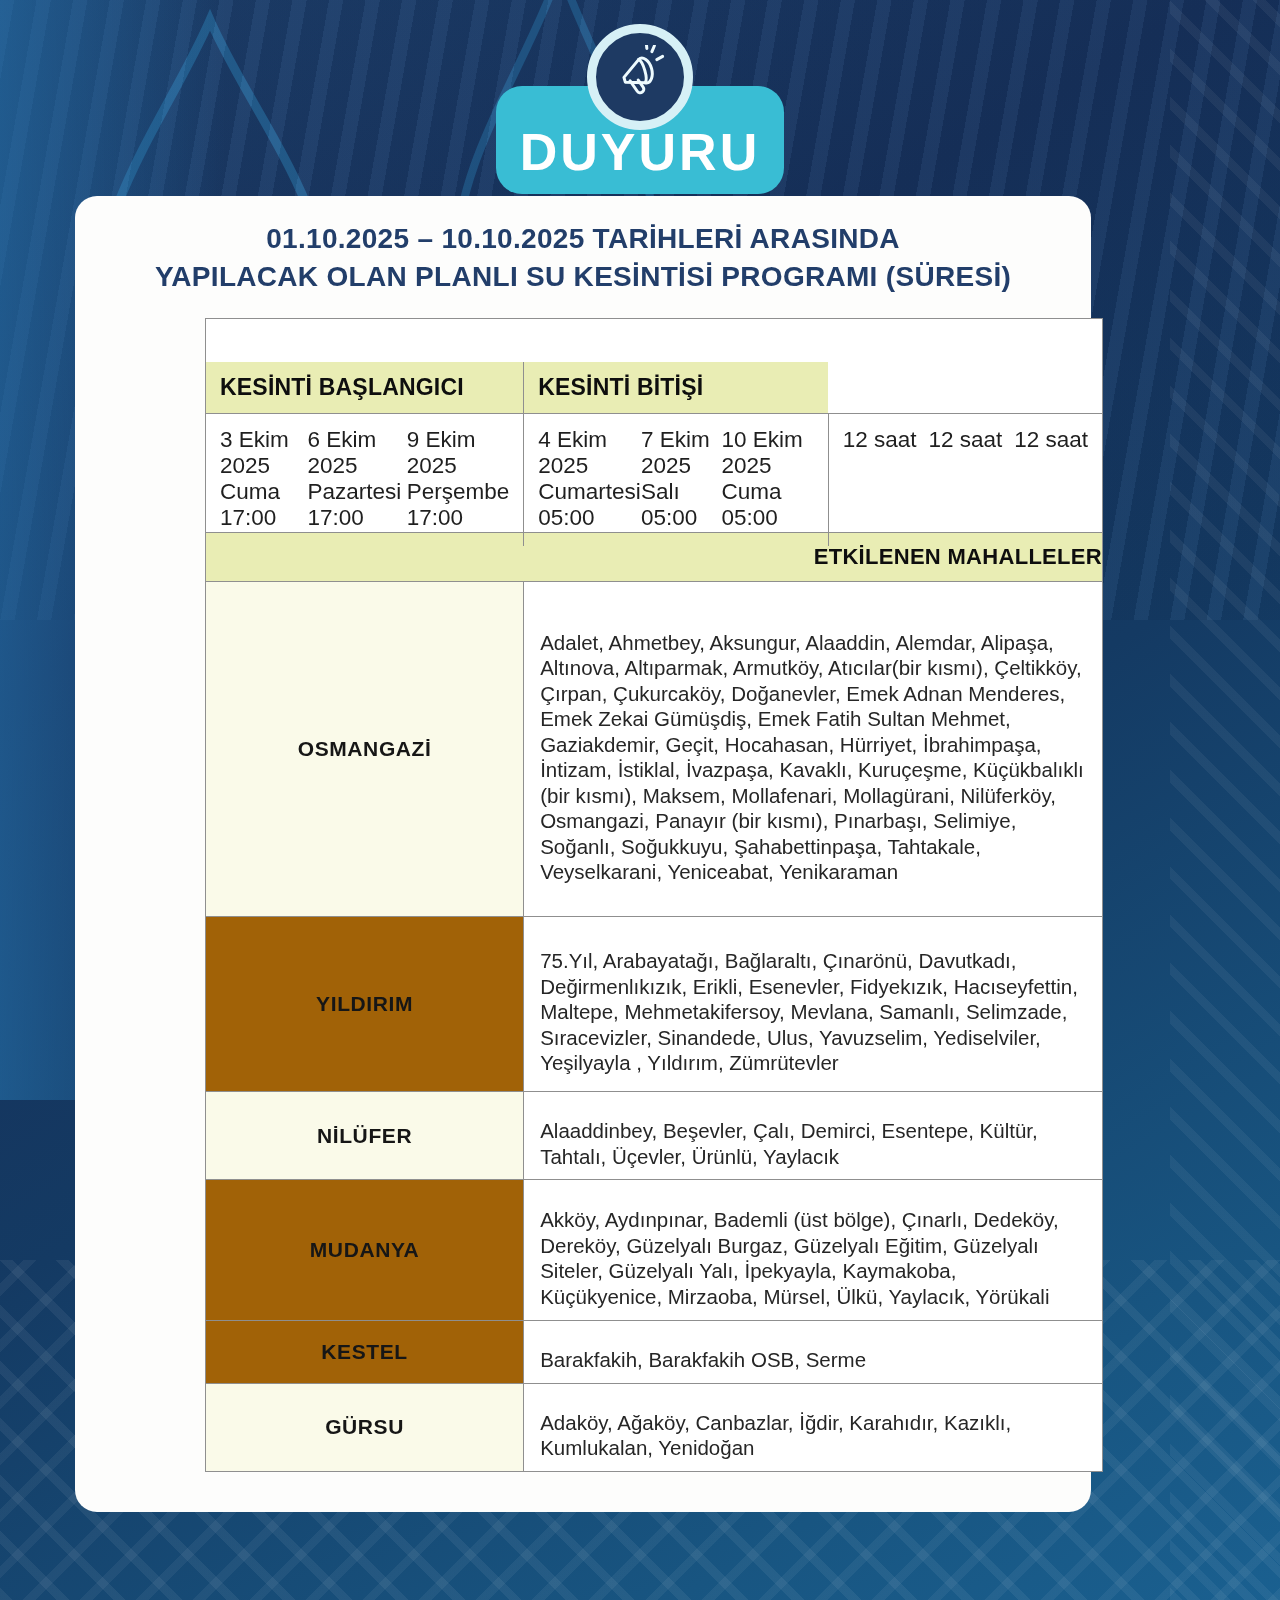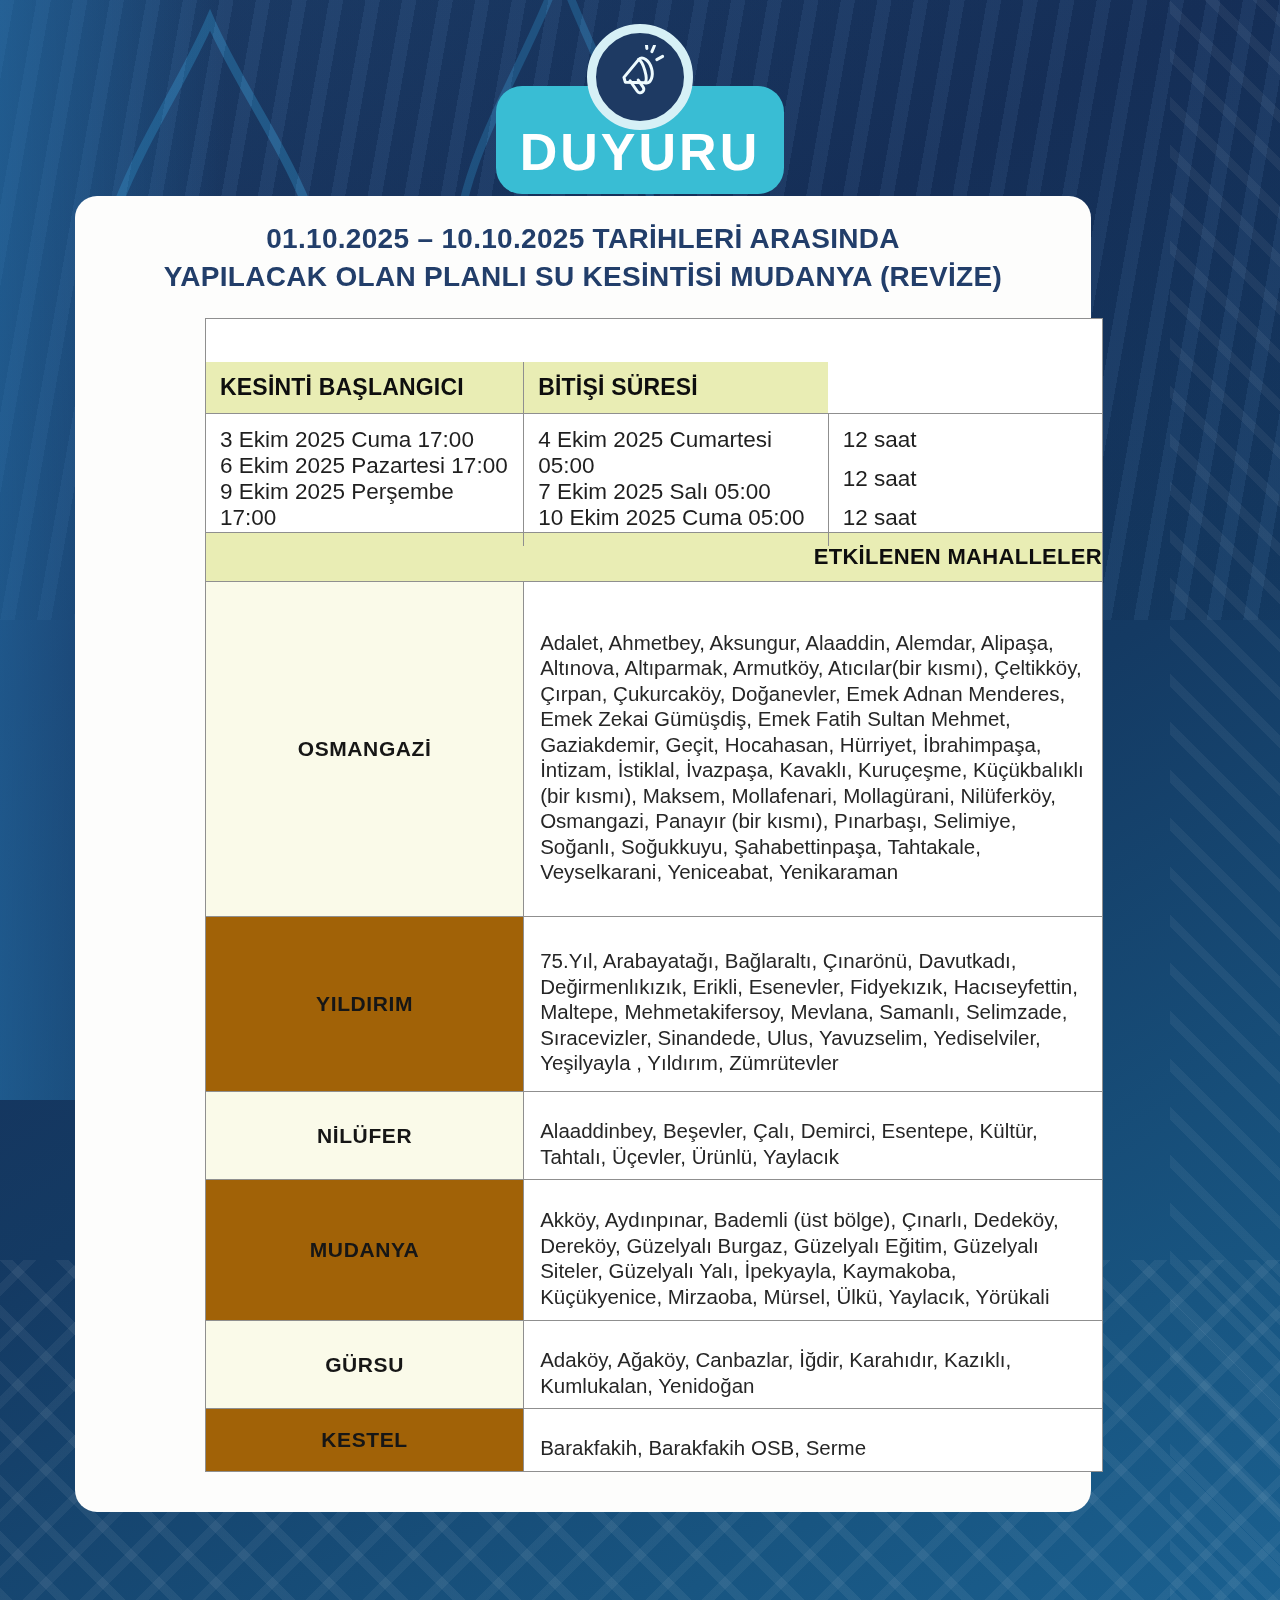--- a/index.html
+++ b/index.html
@@ -66,21 +66,21 @@
   .row{display:grid;grid-template-columns:35.4% 34% 30.6%;}
   .row + .row{border-top:1px solid #8f8f8f;}
   .cell{box-sizing:border-box;}
   .cell + .cell{border-left:1px solid #8f8f8f;}
   .header-row .cell{
     background:#e9edb4;font-weight:800;font-size:23px;color:#0e0e0e;
     padding:12px 14px;letter-spacing:.2px;margin-top:43px;
   }
   .body-row{height:118px;}
   .body-row .cell{
-    display:flex;flex-direction:column;justify-content:space-between;
+    display:flex;flex-direction:row;justify-content:space-between;
     padding:13px 14px 15px;font-size:22.5px;color:#1f1f1f;
   }
   .band{
     display:block;background:#e9edb4;text-align:right;
     font-weight:800;font-size:22px;color:#0e0e0e;padding:11px 0;
     letter-spacing:.3px;
   }
   .district{grid-template-columns:35.4% 64.6%;}
   .dname{
     display:flex;align-items:center;justify-content:center;
@@ -127,28 +127,28 @@
   </svg>
 </div>
 
 <div class="badge">
   <span>DUYURU</span>
 </div>
 
 <div class="card">
   <div class="title">
     <div>01.10.2025 – 10.10.2025 TARİHLERİ ARASINDA</div>
-    <div>YAPILACAK OLAN PLANLI SU KESİNTİSİ MUDANYA (REVİZE)</div>
+    <div>YAPILACAK OLAN PLANLI SU KESİNTİSİ PROGRAMI (SÜRESİ)</div>
   </div>
 
   <div class="table">
 
     <div class="row header-row">
       <div class="cell">KESİNTİ BAŞLANGICI</div>
-      <div class="cell">BİTİŞİ SÜRESİ</div>
+      <div class="cell">KESİNTİ BİTİŞİ</div>
     </div>
 
     <div class="row body-row">
       <div class="cell">
         <span>3 Ekim 2025 Cuma 17:00</span>
         <span>6 Ekim 2025 Pazartesi 17:00</span>
         <span>9 Ekim 2025 Perşembe 17:00</span>
       </div>
       <div class="cell">
         <span>4 Ekim 2025 Cumartesi 05:00</span>
@@ -177,24 +177,24 @@
     <div class="row district alt r-nilufer">
       <div class="cell dname">NİLÜFER</div>
       <div class="cell dlist">Alaaddinbey, Beşevler, Çalı, Demirci, Esentepe, Kültür, Tahtalı, Üçevler, Ürünlü, Yaylacık</div>
     </div>
 
     <div class="row district r-mudanya">
       <div class="cell dname">MUDANYA</div>
       <div class="cell dlist">Akköy, Aydınpınar, Bademli (üst bölge), Çınarlı, Dedeköy, Dereköy, Güzelyalı Burgaz, Güzelyalı Eğitim, Güzelyalı Siteler, Güzelyalı Yalı, İpekyayla, Kaymakoba, Küçükyenice, Mirzaoba, Mürsel, Ülkü, Yaylacık, Yörükali</div>
     </div>
 
+    <div class="row district r-kestel">
+      <div class="cell dname">KESTEL</div>
+      <div class="cell dlist">Barakfakih, Barakfakih OSB, Serme</div>
+    </div>
+
     <div class="row district alt r-gursu">
       <div class="cell dname">GÜRSU</div>
       <div class="cell dlist">Adaköy, Ağaköy, Canbazlar, İğdir, Karahıdır, Kazıklı, Kumlukalan, Yenidoğan</div>
     </div>
 
-    <div class="row district r-kestel">
-      <div class="cell dname">KESTEL</div>
-      <div class="cell dlist">Barakfakih, Barakfakih OSB, Serme</div>
-    </div>
-
   </div>
 </div>
 
 </body></html>

